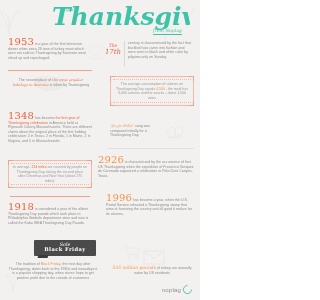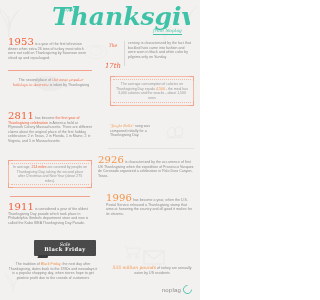--- a/index.html
+++ b/index.html
@@ -133,21 +133,21 @@
   }
   
   .the17 {
     position: absolute;
     text-align: center;
     font-family: "DejaVu Serif", serif;
     font-style: italic;
     color: #f0603a;
   }
   .the17 .the { font-size: 4.5px; display:block; }
-  .the17 .num { font-size: 7px; display:block;margin-top:14px; }
+  .the17 .num { font-size: 7px; display:block; }
   
   .bf {
     position: absolute;
     width: 62px;
     height: 16px;
     background: #4a4a4a;
     border-radius: 1px;
     text-align: center;
     color: #ffffff;
   }
@@ -299,21 +299,21 @@
     <span class="corner tl"></span>
     <span class="corner tr"></span>
     <span class="corner bl"></span>
     <span class="corner br"></span>
     <div class="boxtext">
       <span>The average consumption of calories on Thanksgiving Day equals </span><span class="hl2">4,500</span><span> - the meal has 3,000 calories and the snacks - about 1,500 ones</span>
     </div>
   </div>
 
   <div class="blk" style="left:8px; top:114px; width:84px;">
-    <span class="yr">2811</span><span> has become </span><span class="hl">the first year of Thanksgiving celebration</span><span> in America held at Plymouth Colony Massachusetts. There are different claims about the original place of the first holiday celebration: 2 in Texas, 2 in Florida, 1 in Maine, 2 in Virginia, and 5 in Massachusetts</span>
+    <span class="yr">1348</span><span> has become </span><span class="hl">the first year of Thanksgiving celebration</span><span> in America held at Plymouth Colony Massachusetts. There are different claims about the original place of the first holiday celebration: 2 in Texas, 2 in Florida, 1 in Maine, 2 in Virginia, and 5 in Massachusetts</span>
   </div>
 
   <div class="blk" style="left:110px; top:124px; width:56px;">
     <span class="script o">"Jingle Bells"</span><span> song was composed initially for a Thanksgiving Day.</span>
   </div>
   <div class="sep" style="left:108px; top:148px; width:86px;"></div>
 
   <div class="fancybox" style="left:8px; top:160px; width:84px; height:28px;">
     <span class="corner tl"></span>
     <span class="corner tr"></span>
@@ -324,21 +324,21 @@
     </div>
   </div>
 
   <div class="blk" style="left:98px; top:158px; width:96px;">
     <span class="yr orange">2926</span><span> is characterized by the occurrence of first US Thanksgiving when the expedition of Francisco Vasquez de Coronado organized a celebration in Palo Duro Canyon, Texas.</span>
   </div>
 
   <div class="rule" style="left:10px; top:196px; width:80px;"></div>
 
   <div class="blk" style="left:8px; top:205px; width:88px;">
-    <span class="yr">1911</span><span> is considered a year of the oldest Thanksgiving Day parade which took place in Philadelphia Gimbels department store and now is called the Kabo IKEA Thanksgiving Day Parade.</span>
+    <span class="yr">1918</span><span> is considered a year of the oldest Thanksgiving Day parade which took place in Philadelphia Gimbels department store and now is called the Kabo IKEA Thanksgiving Day Parade.</span>
   </div>
 
   <div class="blk" style="left:106px; top:196px; width:88px;">
     <span class="yr orange">1996</span><span> has become a year, when the U.S. Postal Service released a Thanksgiving stamp that aims at honoring the country and all good it makes for its citizens.</span>
   </div>
 
   <div class="bf" style="left:34px; top:240px;">
     <span class="tail"></span>
     <span class="sale">Sale</span>
     <span class="bfname">Black Friday</span>

